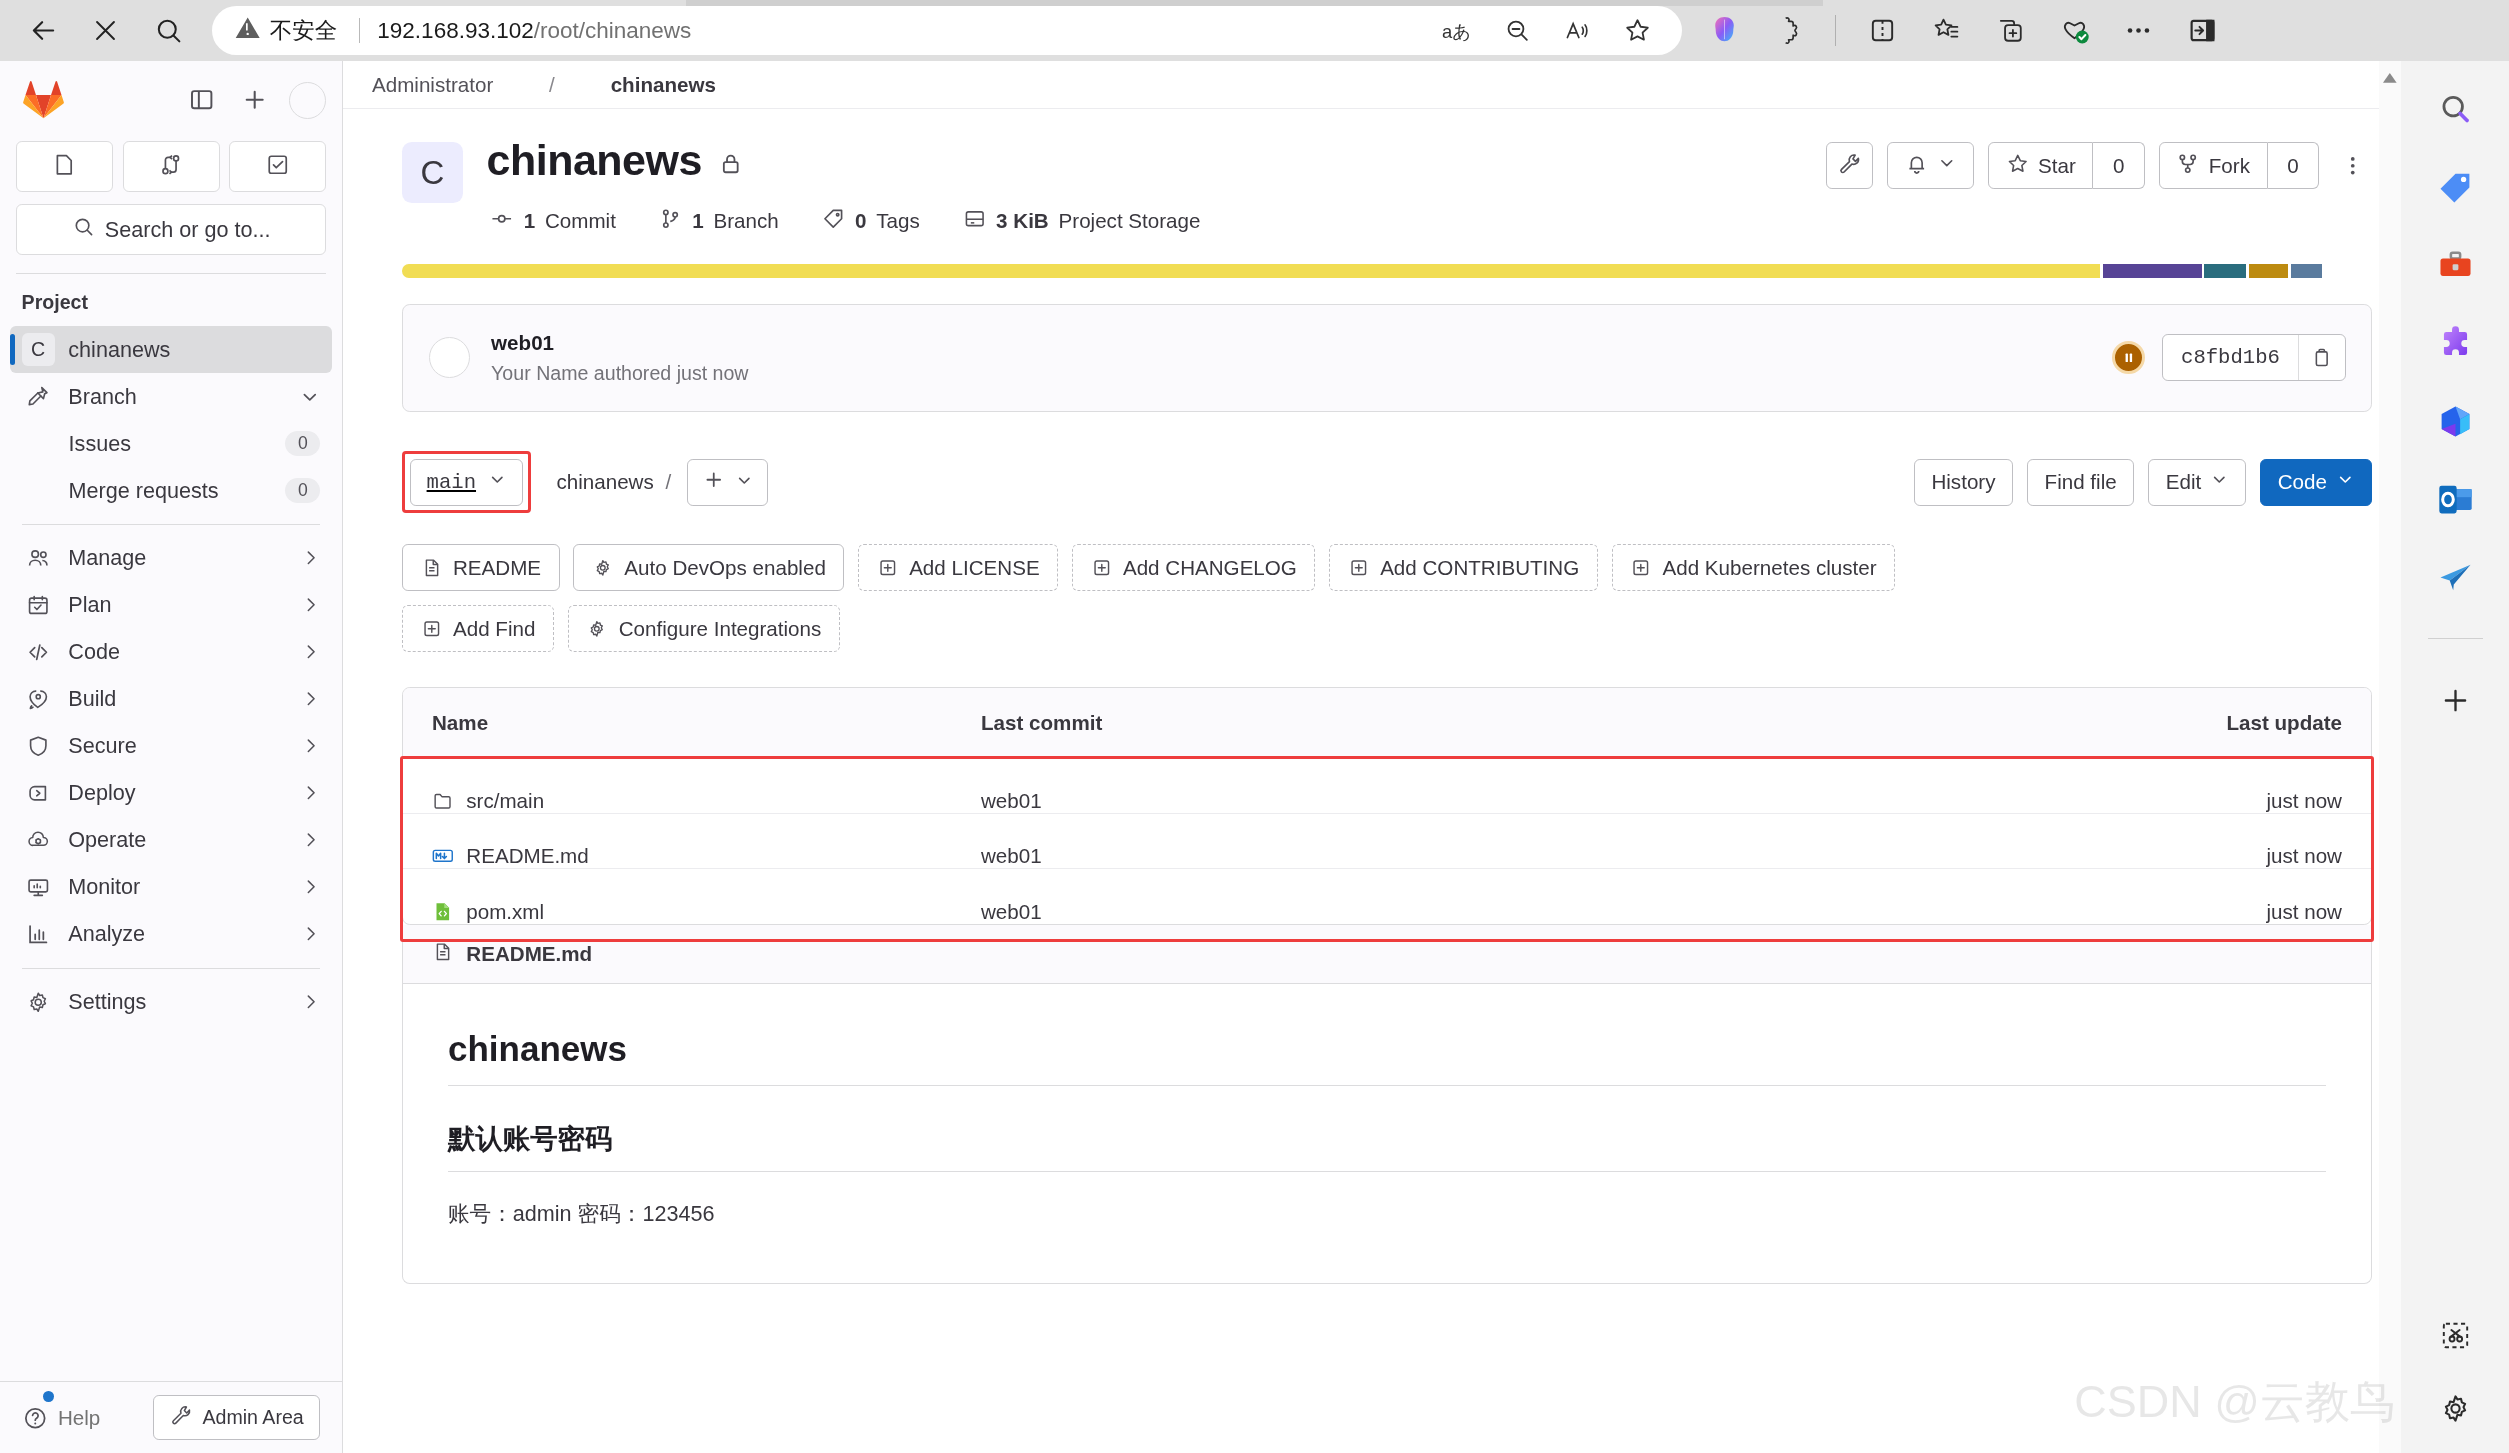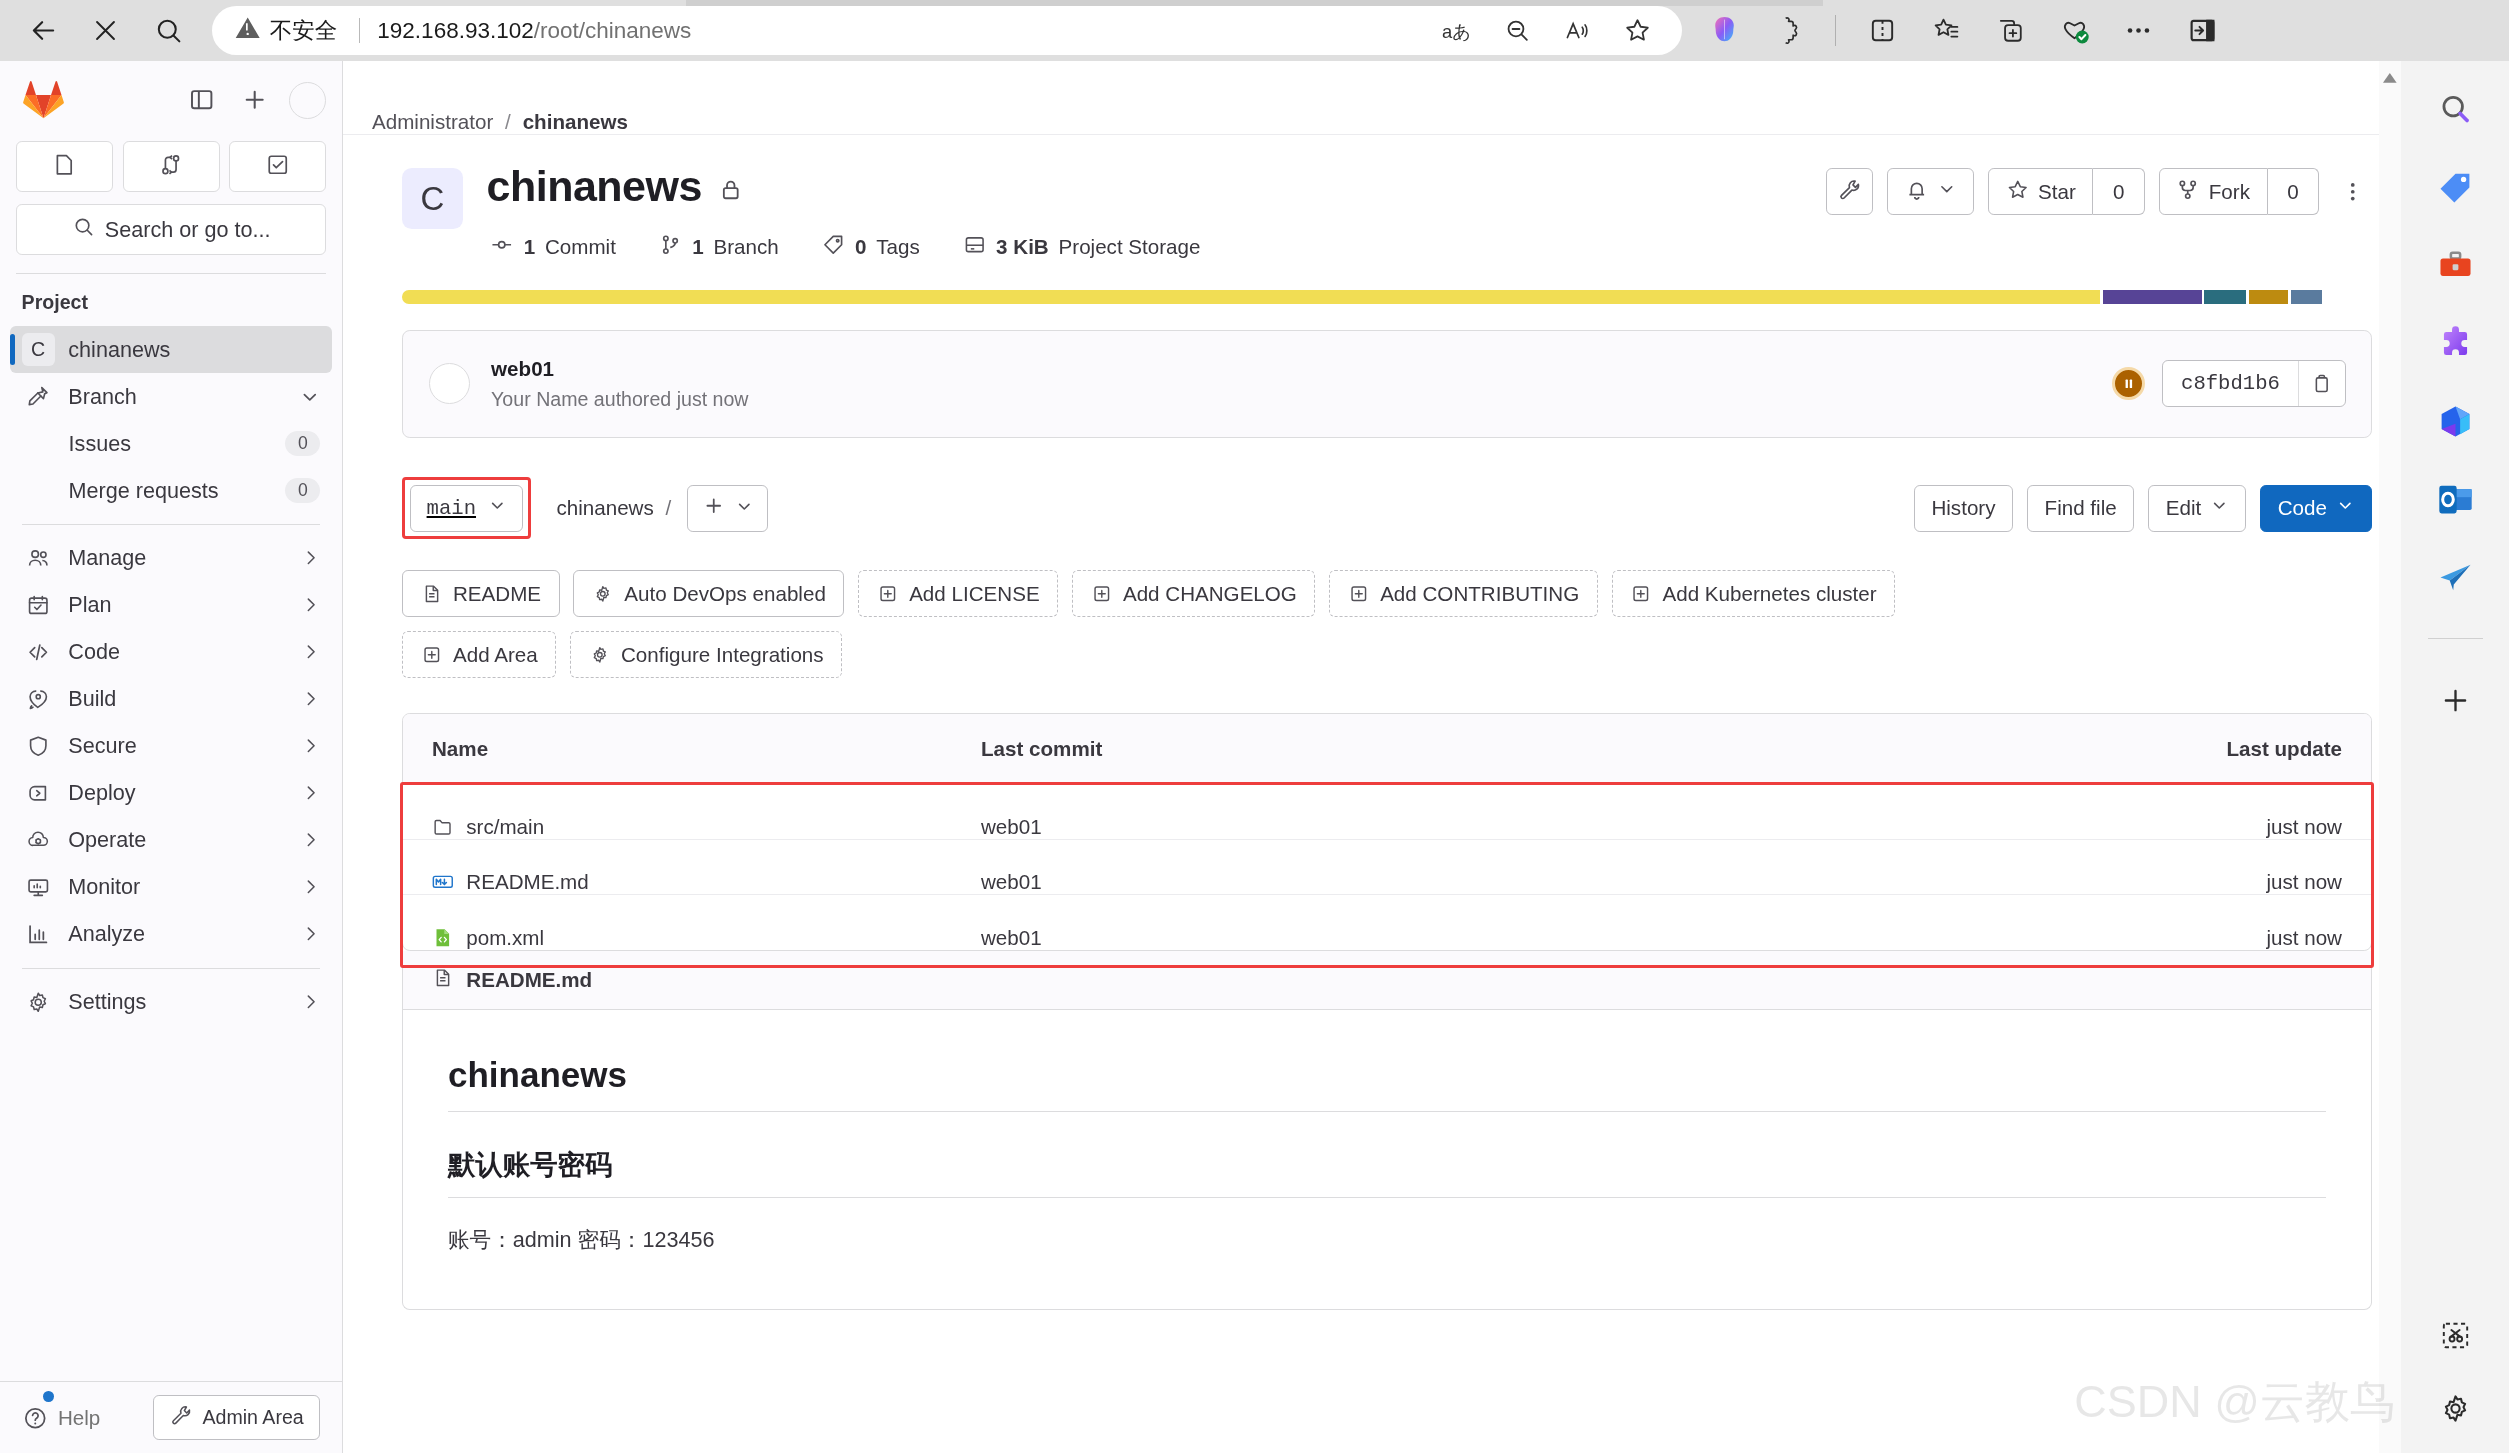--- a/index.html
+++ b/index.html
@@ -106,22 +106,22 @@
   .help-dot { position:absolute; width:10.8px; height:10.8px; border-radius:50%; background:#1f75cb; margin-left:21.6px; margin-top:-13.7px;}
   #admin-area-btn {
     margin-left: auto; display:flex; align-items:center; gap: 9.8px;
     border: 1px solid #bfbfc3; border-radius: 5.9px; background:#fff;
     padding: 7.8px 15.7px; font-size: 19.6px; color:#3a383f;
   }
 
   
   #main { position: absolute; top:0; left: 343px; width: 2088px; height: 1393px; background:#fff; }
   #breadcrumb-bar {
-    height: 74px; display:flex; align-items:flex-end; padding-left: 29px;
-    border-bottom: 1px solid #ececef; font-size: 20.6px;
+    height: 48px; display:flex; align-items:center; padding-left: 29px;
+    border-bottom: 1px solid #ececef; font-size: 20.6px; gap: 44px;
   }
   .bc-link { color: #535158; }
   .bc-sep { color:#89888d; margin: 0 11.8px; }
   .bc-cur { color:#3a383f; font-weight: bold; }
 
   #content { padding: 27.4px 59px 0 59px; }
   #proj-header { display:flex; align-items:flex-start; }
   #proj-avatar-lg {
     width: 61px; height: 61px; border-radius: 9.8px; background:#ececfe;
     display:flex; align-items:center; justify-content:center;
@@ -920,21 +920,21 @@
             </span>
             <span>Add Kubernetes cluster</span>
           </div>
           <div class="qa-btn dashed">
             <span style="display: flex;">
               <svg width="21.6" height="21.6" viewBox="0 0 24 24" fill="none" stroke="#535158" stroke-width="1.6" stroke-linejoin="round">
                 <rect x="4.5" y="4.5" width="15" height="15" rx="2"></rect>
                 <path d="M12 8.2v7.6M8.2 12h7.6" stroke-linecap="round"></path>
               </svg>
             </span>
-            <span>Add Area</span>
+            <span>Add Find</span>
           </div>
           <div class="qa-btn dashed">
             <span style="display: flex;">
               <svg width="21.6" height="21.6" viewBox="0 0 24 24" fill="none" stroke="#535158" stroke-width="1.5" stroke-linejoin="round">
                 <circle cx="12" cy="12" r="2.6"></circle>
                 <path d="M12 4l1.2 1.9 2.3-.4.5 2.3 2.1 1-1.1 2.1 1.1 2.1-2.1 1-.5 2.3-2.3-.4L12 20l-1.2-1.9-2.3.4-.5-2.3-2.1-1 1.1-2.1L5.9 11l2.1-1 .5-2.3 2.3.4z"></path>
               </svg>
             </span>
             <span>Configure Integrations</span>
           </div>

